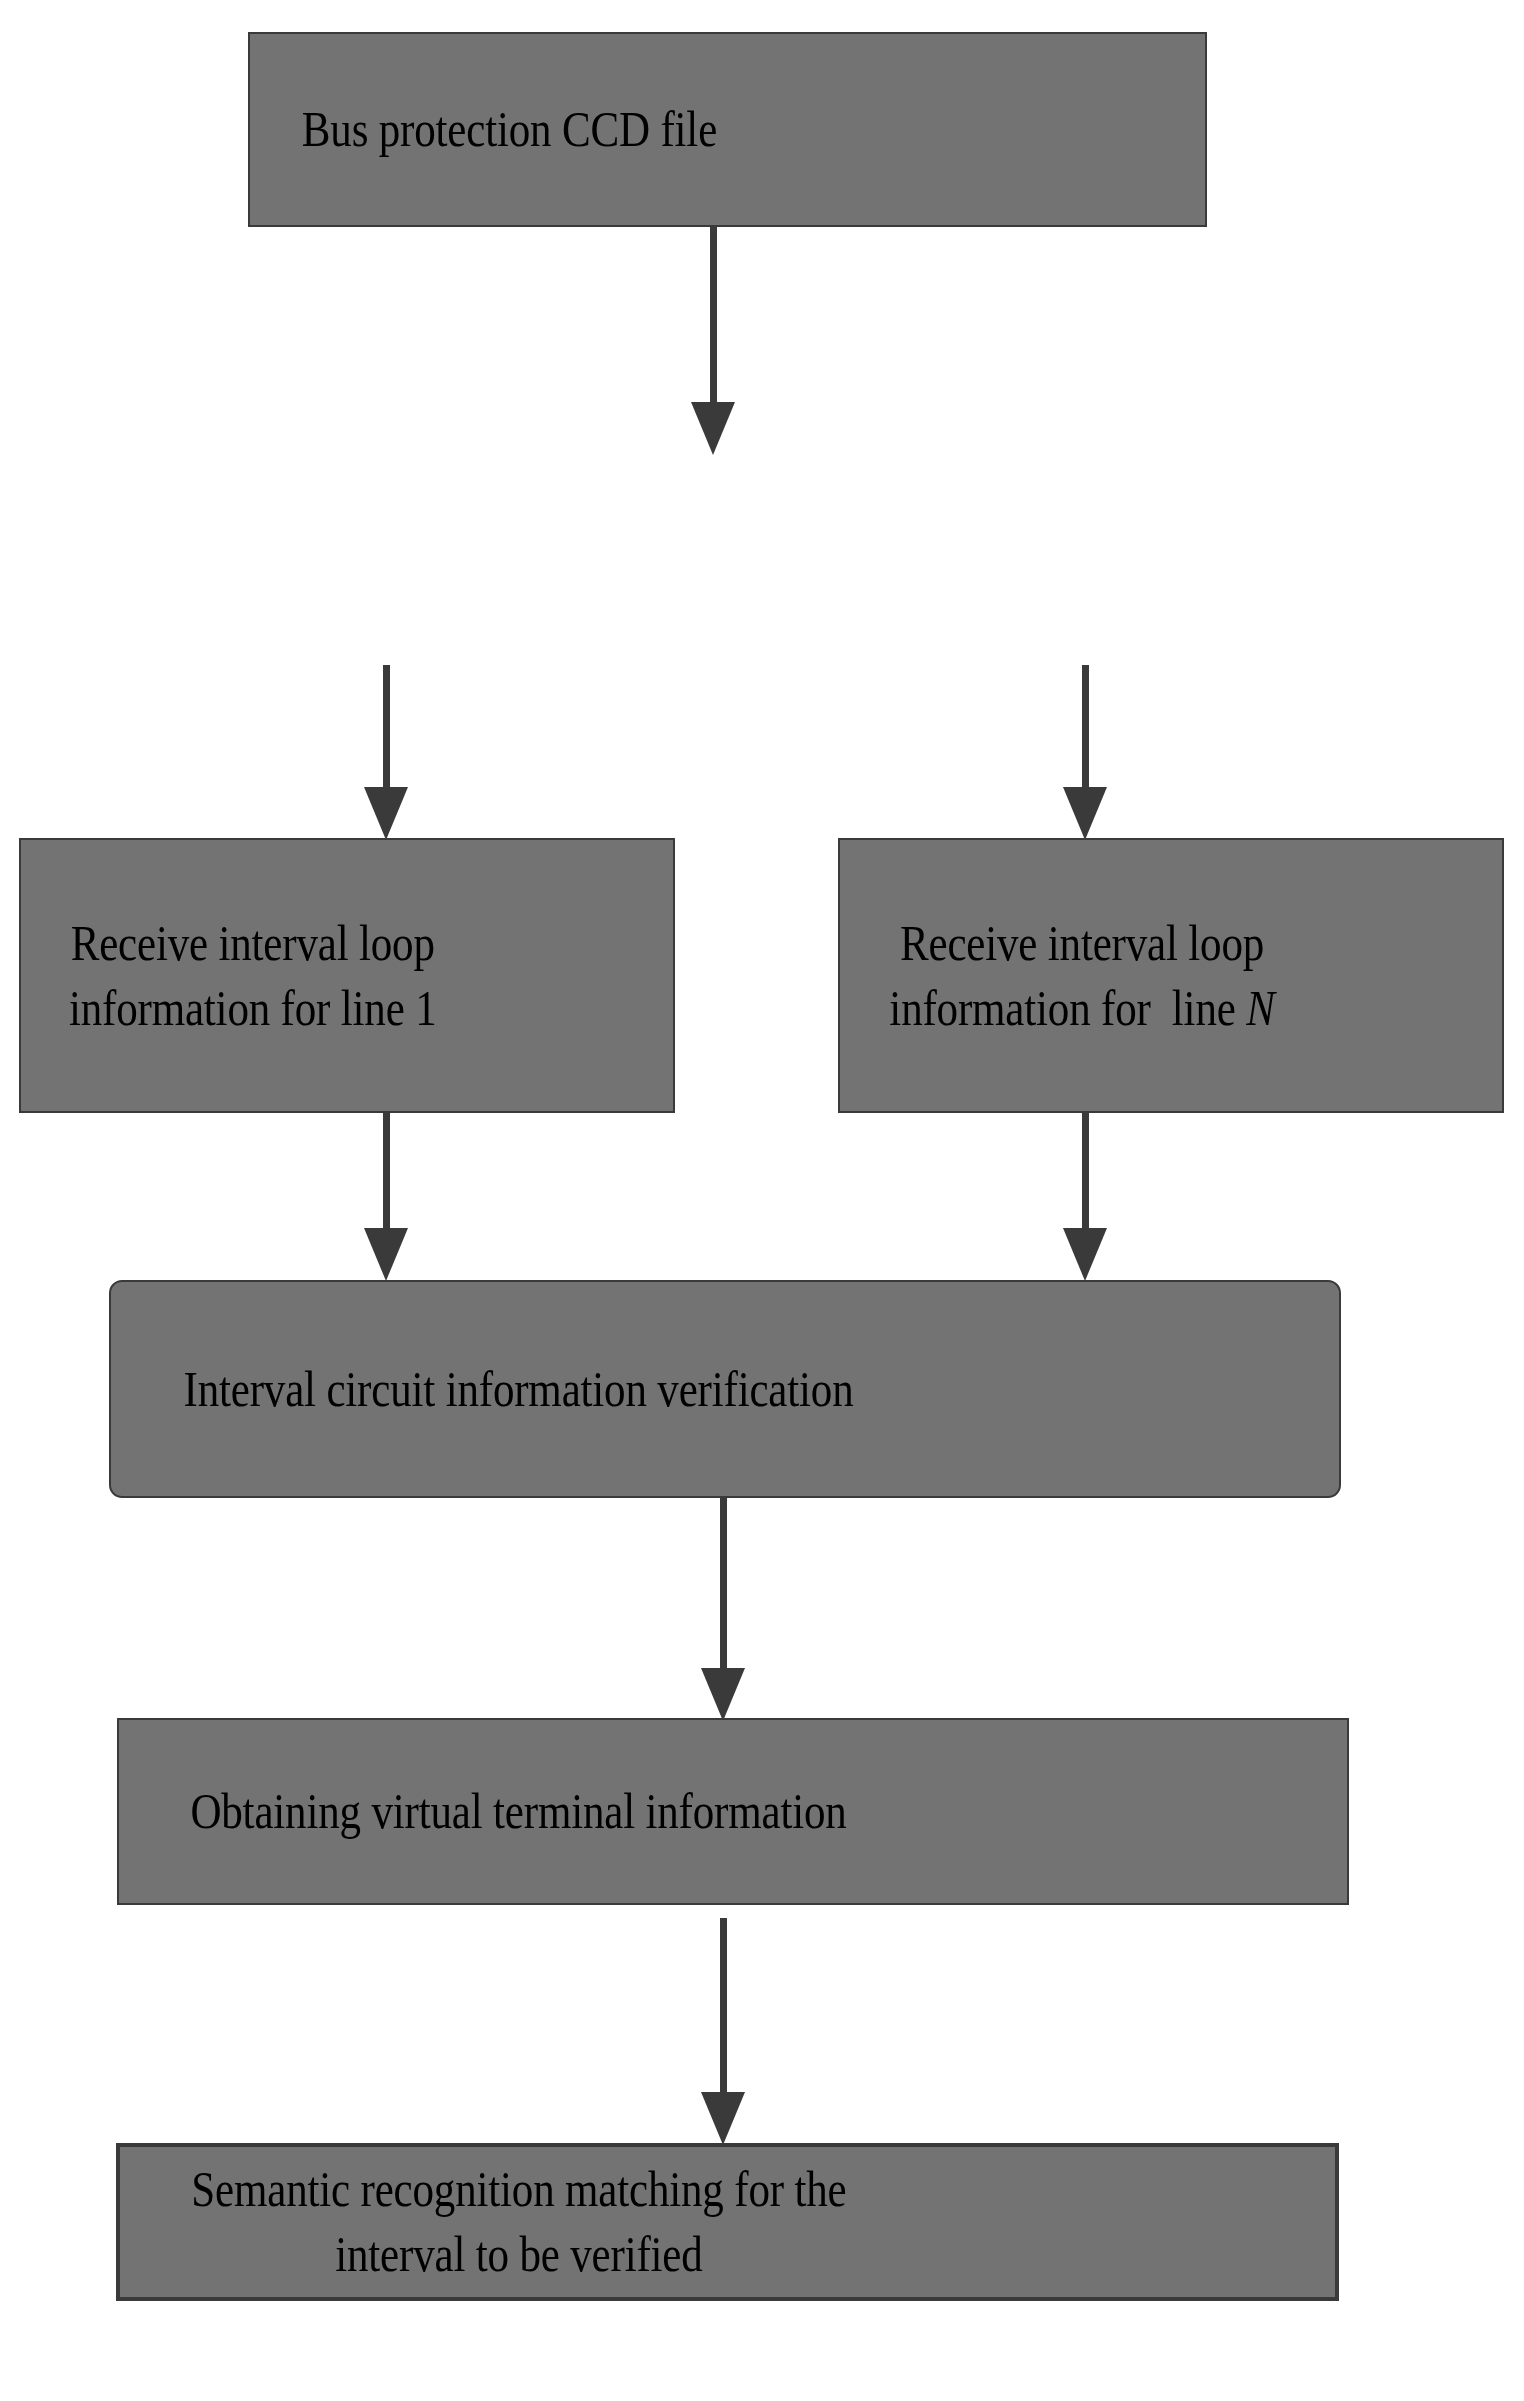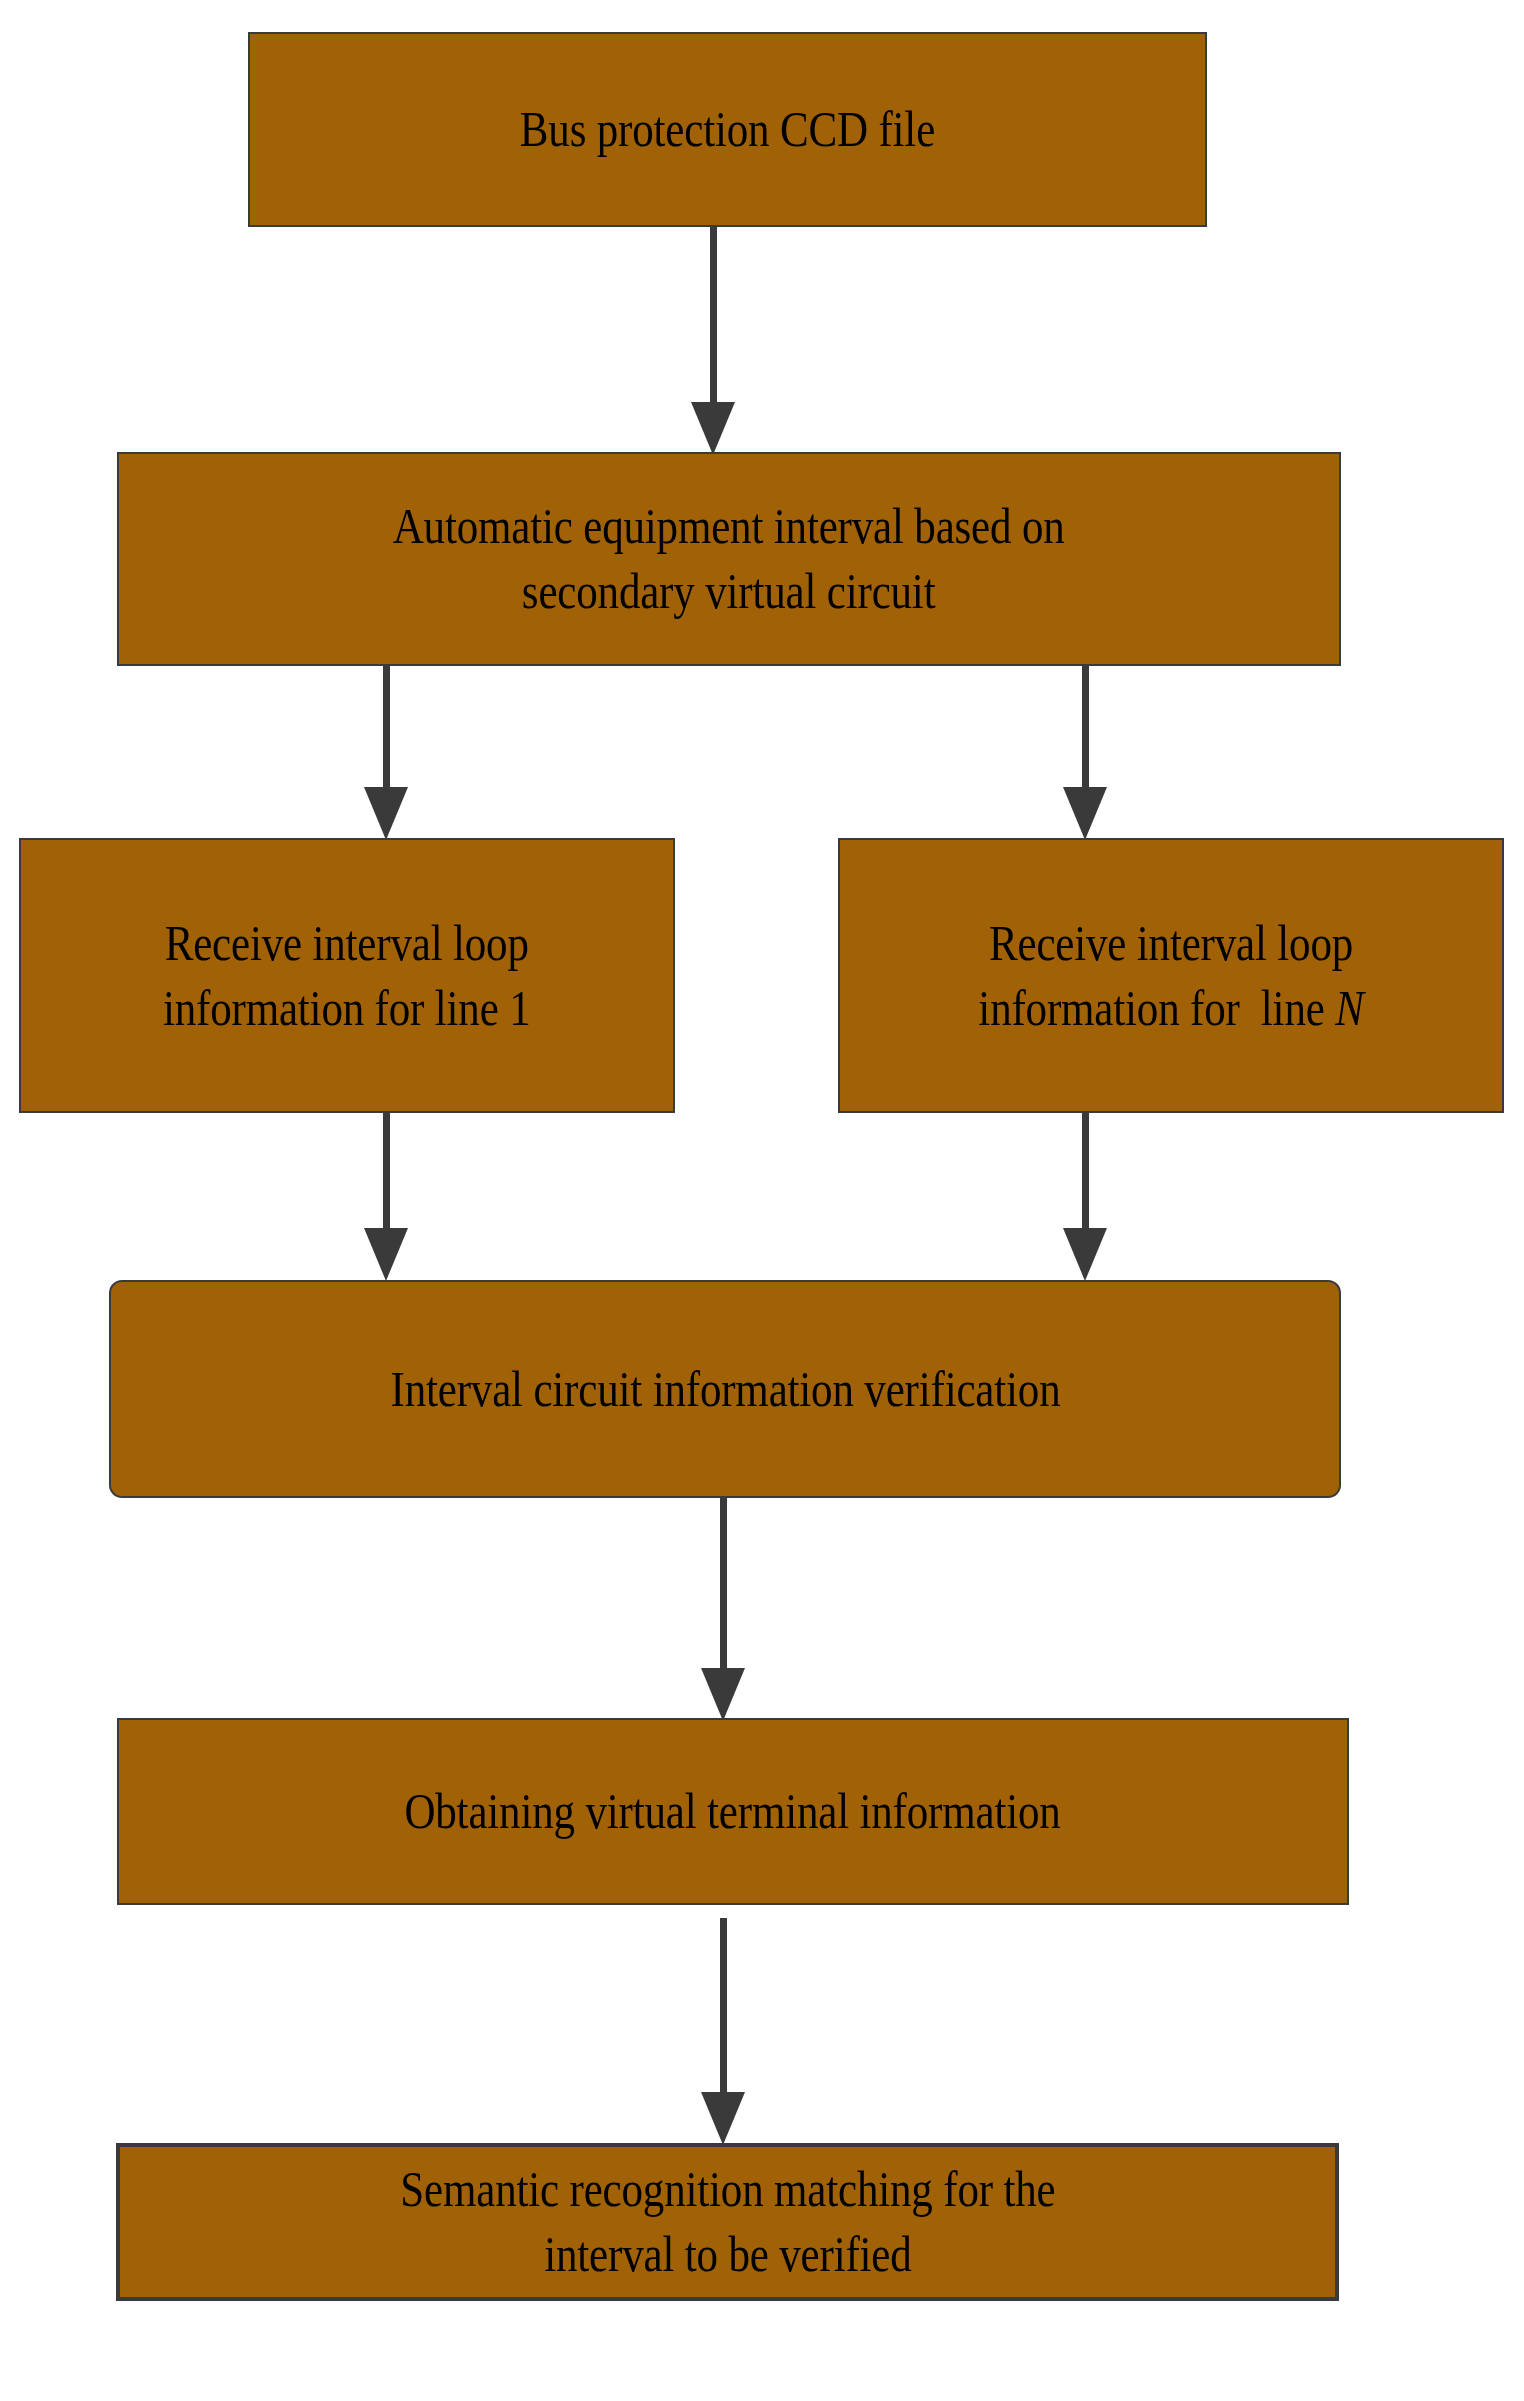--- a/index.html
+++ b/index.html
@@ -12,30 +12,30 @@
     position: relative;
     width: 1525px;
     height: 2401px;
     background: #ffffff;
     overflow: hidden;
     font-family: "Liberation Serif", "DejaVu Serif", serif;
   }
   .node {
     position: absolute;
     box-sizing: border-box;
-    background: #a16207;
+    background: #737373;
     border: 2.5px solid #3a3a3a;
     display: flex;
     align-items: center;
-    justify-content: center;
     text-align: center;
     color: #000000;
     line-height: 1.30;
     letter-spacing: -0.2px;
     z-index: 2;
+    padding-left: 6px;
   }
   .node.thick {
     border-width: 4.2px;
   }
   .node .label {
     display: block;
     padding: 0 12px;
     font-size: 50px;
     transform: scaleX(0.86);
     transform-origin: center center;
@@ -105,24 +105,20 @@
 
   <div class="arrow" style="left:699px; top:1918px; width:48px; height:227px;">
     <div class="shaft" style="height:175px;"></div>
     <div class="head"></div>
   </div>
 
   <div class="node" style="left:248px; top:32px; width:959px; height:195px;">
     <span class="label">Bus protection CCD file</span>
   </div>
 
-  <div class="node" style="left:117px; top:452px; width:1224px; height:214px;">
-    <span class="label">Automatic equipment interval based on
-secondary virtual circuit</span>
-  </div>
 
   <div class="node" style="left:18.7px; top:838px; width:656px; height:275px;">
     <span class="label">Receive interval loop
 information for line 1</span>
   </div>
 
   <div class="node" style="left:838px; top:838px; width:666px; height:275px;">
     <span class="label"><span>Receive interval loop
 information for  line </span><em>N</em></span>
   </div>

